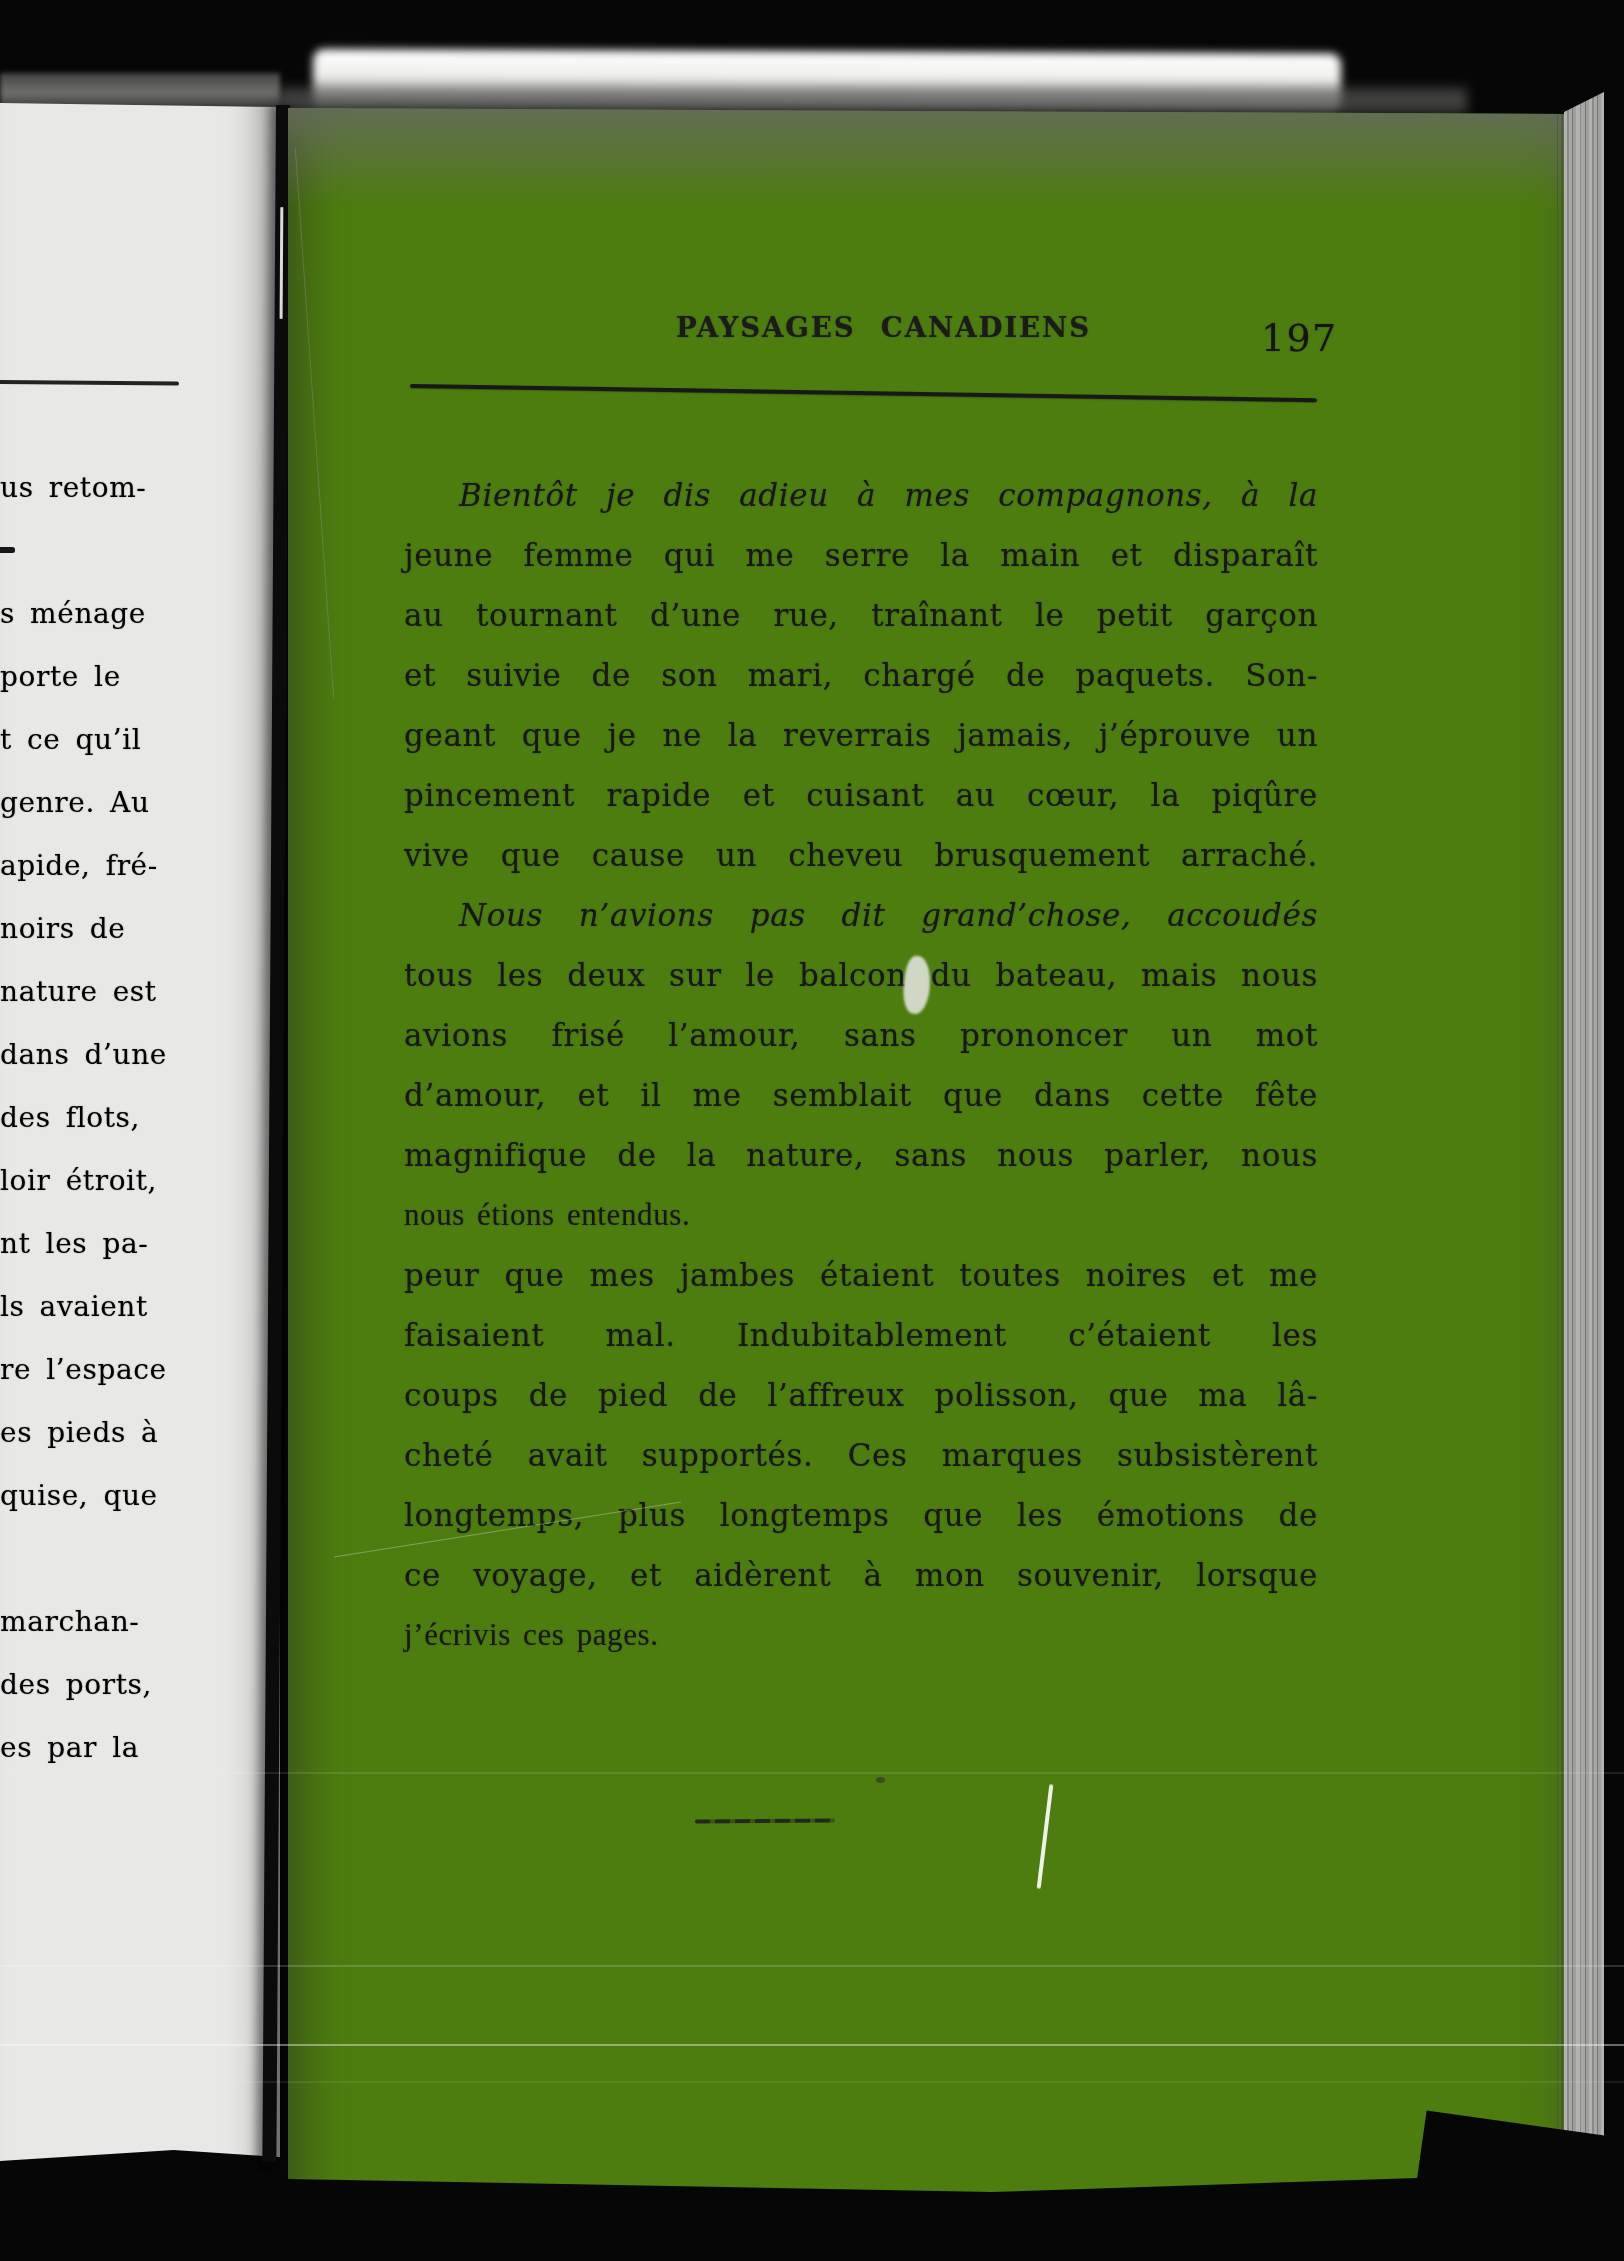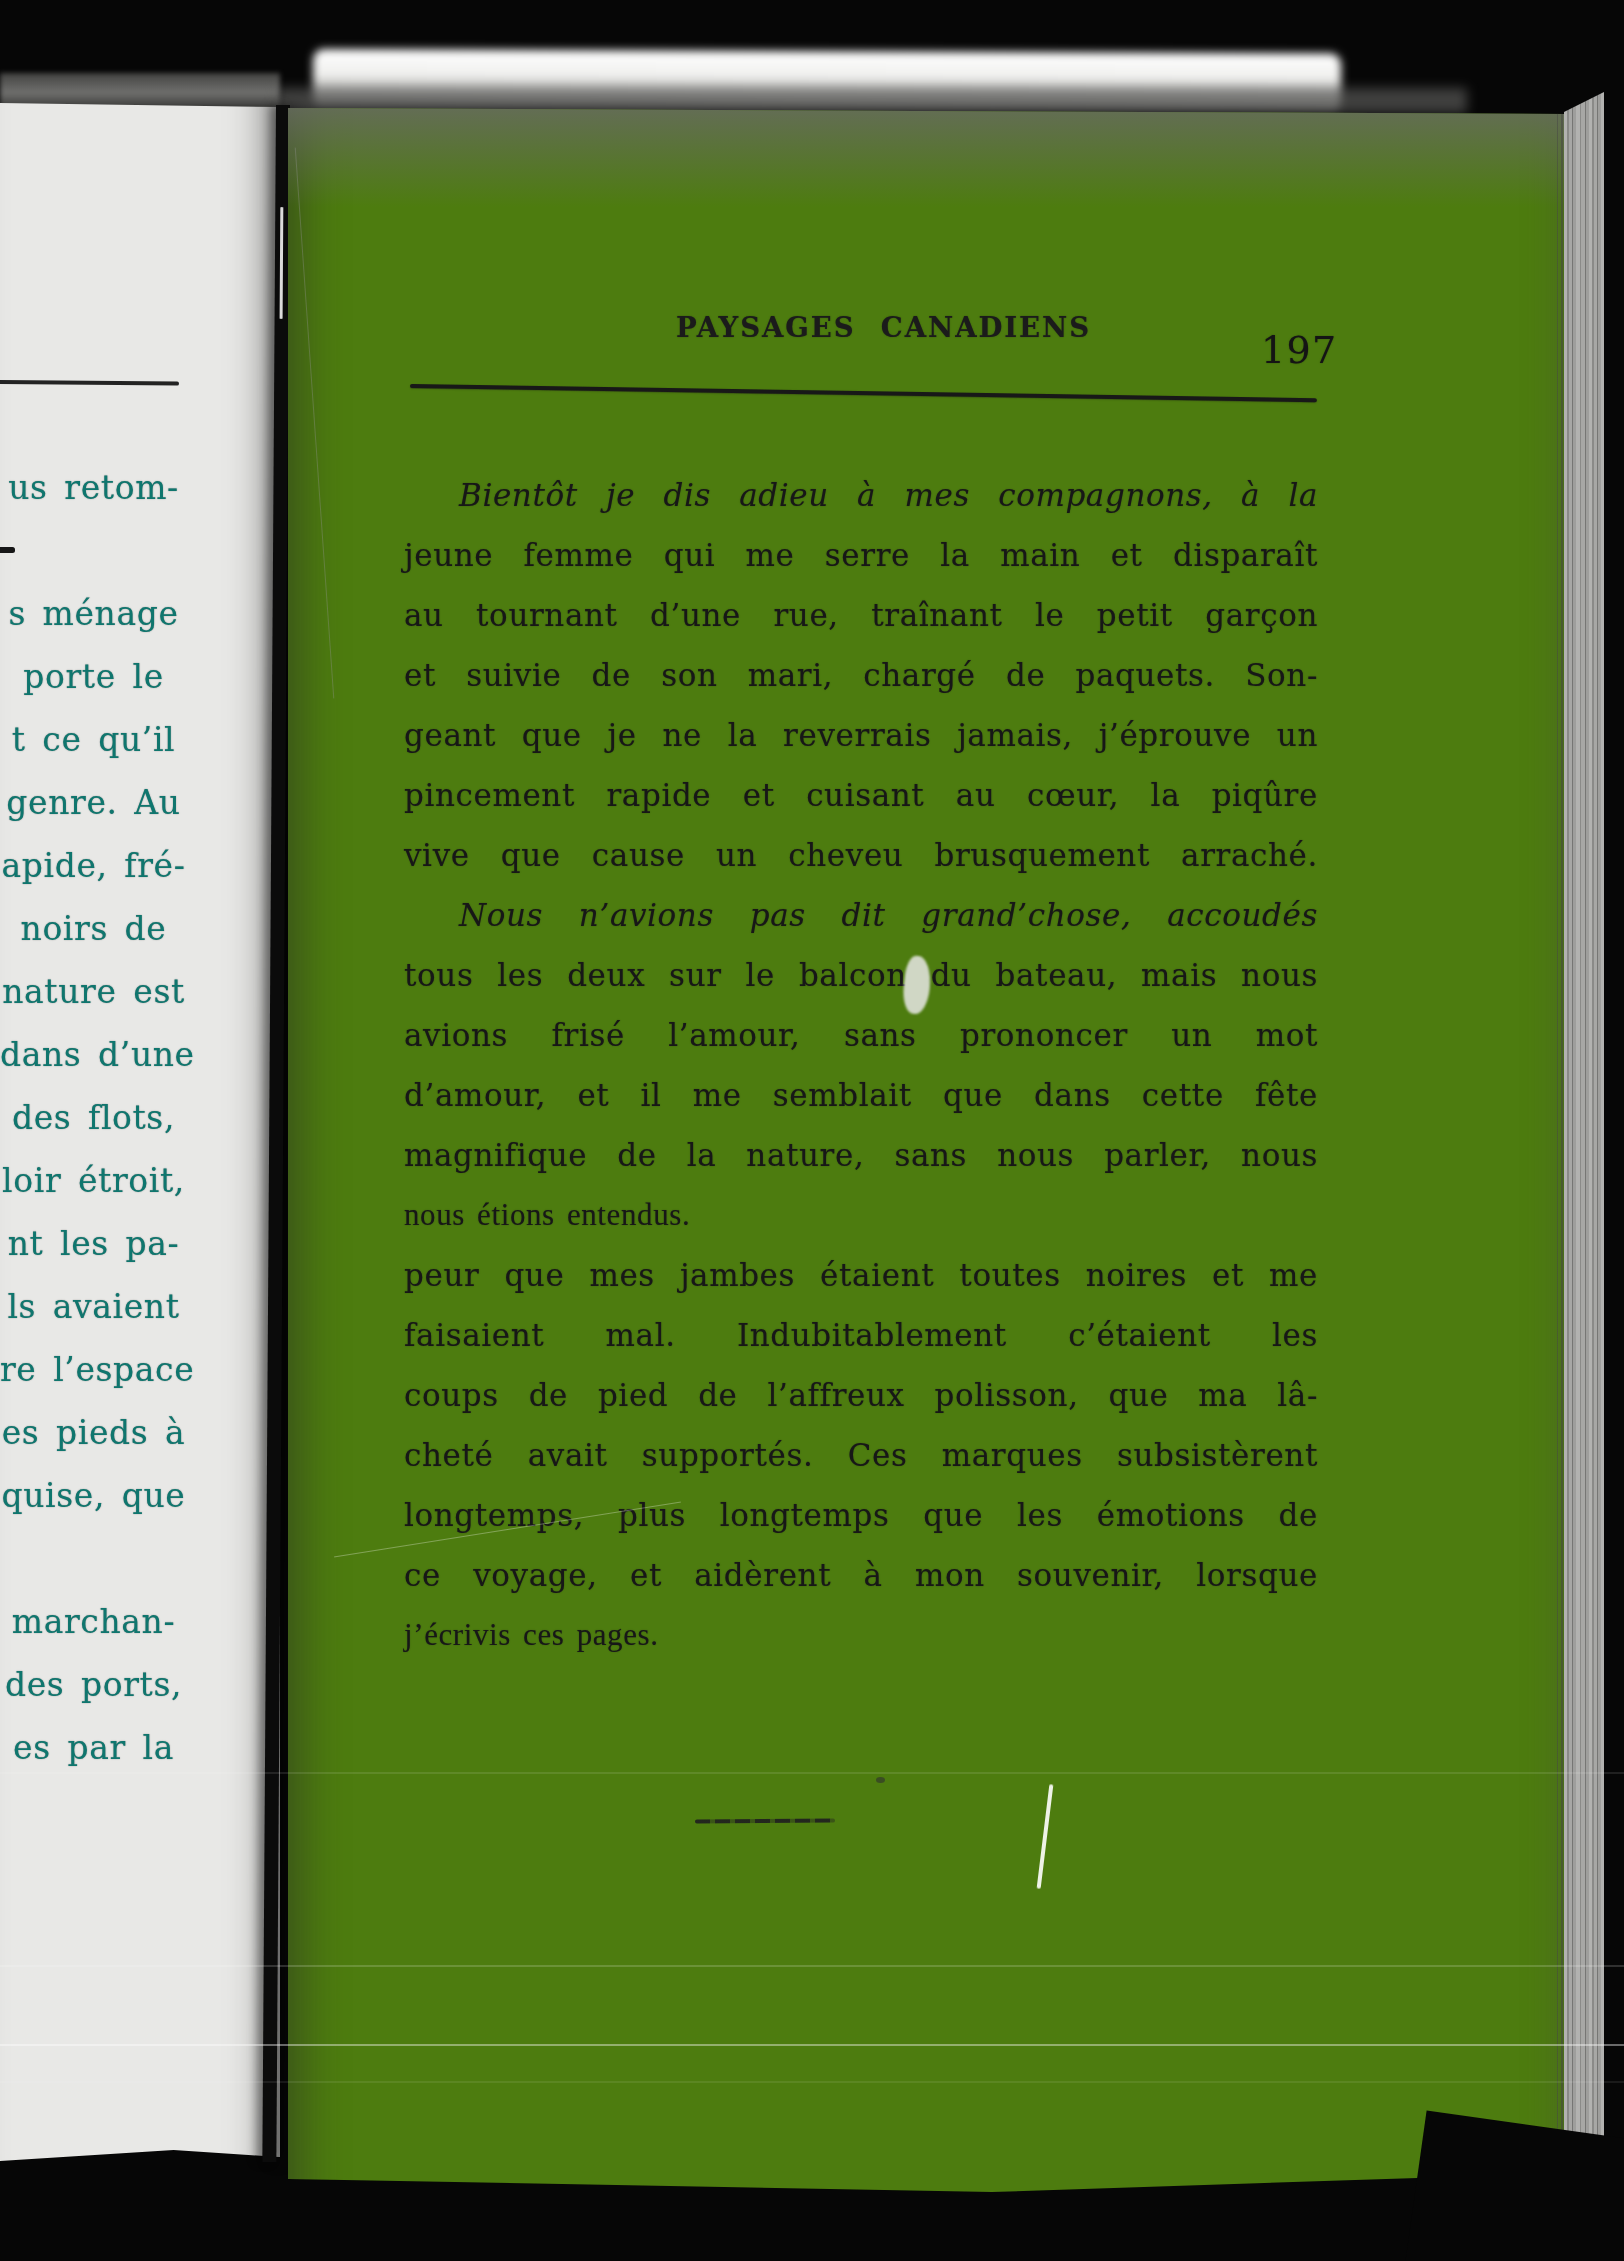--- a/index.html
+++ b/index.html
@@ -33,21 +33,21 @@
   .left-page {
     position:absolute; left:0; top:0; width:280px; height:2261px;
     background:#e8e8e6;
     clip-path:polygon(0 103px,100% 107px,100% 2157px,62% 2150px,0 2161px);
     box-shadow:inset -24px 0 38px -11.3px rgba(30,30,30,.55),
                inset 0 135px 31px -113px rgba(70,70,70,.75);
   }
   .left-frags { position:absolute; left:0; top:456px; width:187px; }
   .lline {
     height:63px; line-height:63px;
-    font-size:33px; color:#0f766e; text-align:center;
+    font-size:28px; color:#000000; text-align:left;
     letter-spacing:0.6px; word-spacing:5.6px;
     text-shadow:0 0 1.3px rgba(25,25,25,.45);
     white-space:nowrap;
   }
   .left-rule {
     position:absolute; left:-3.8px; top:380px; width:183px; height:3.8px;
     background:#232323; border-radius:1.9px;
     transform:rotate(0.5deg); transform-origin:left center;
   }
   .edge-mark {
@@ -85,21 +85,21 @@
       rgba(70,70,68,.5) 0 1.3px, rgba(70,70,68,0) 1.3px 4.4px);
   }
 
   .running-title {
     position:absolute; left:388px; top:311px;
     font-size:27.6px; font-weight:bold; color:#1b1b1b;
     letter-spacing:1.9px; word-spacing:13.8px; white-space:nowrap;
     text-shadow:0 0 1.3px rgba(20,20,20,.5);
   }
   .page-number {
-    position:absolute; left:973px; top:328px; width:63px;
+    position:absolute; left:973px; top:316px; width:63px;
     font-size:38px; color:#141414; text-align:left;
     letter-spacing:1.3px;
     text-shadow:0 0 1.3px rgba(20,20,20,.5);
   }
   .header-rule {
     position:absolute; left:122px; top:384px; width:907px; height:4.4px;
     background:#181818; border-radius:2.5px;
     transform:rotate(0.9deg); transform-origin:left center;
     box-shadow:0 0.6px 1.3px rgba(20,20,20,.4);
   }

